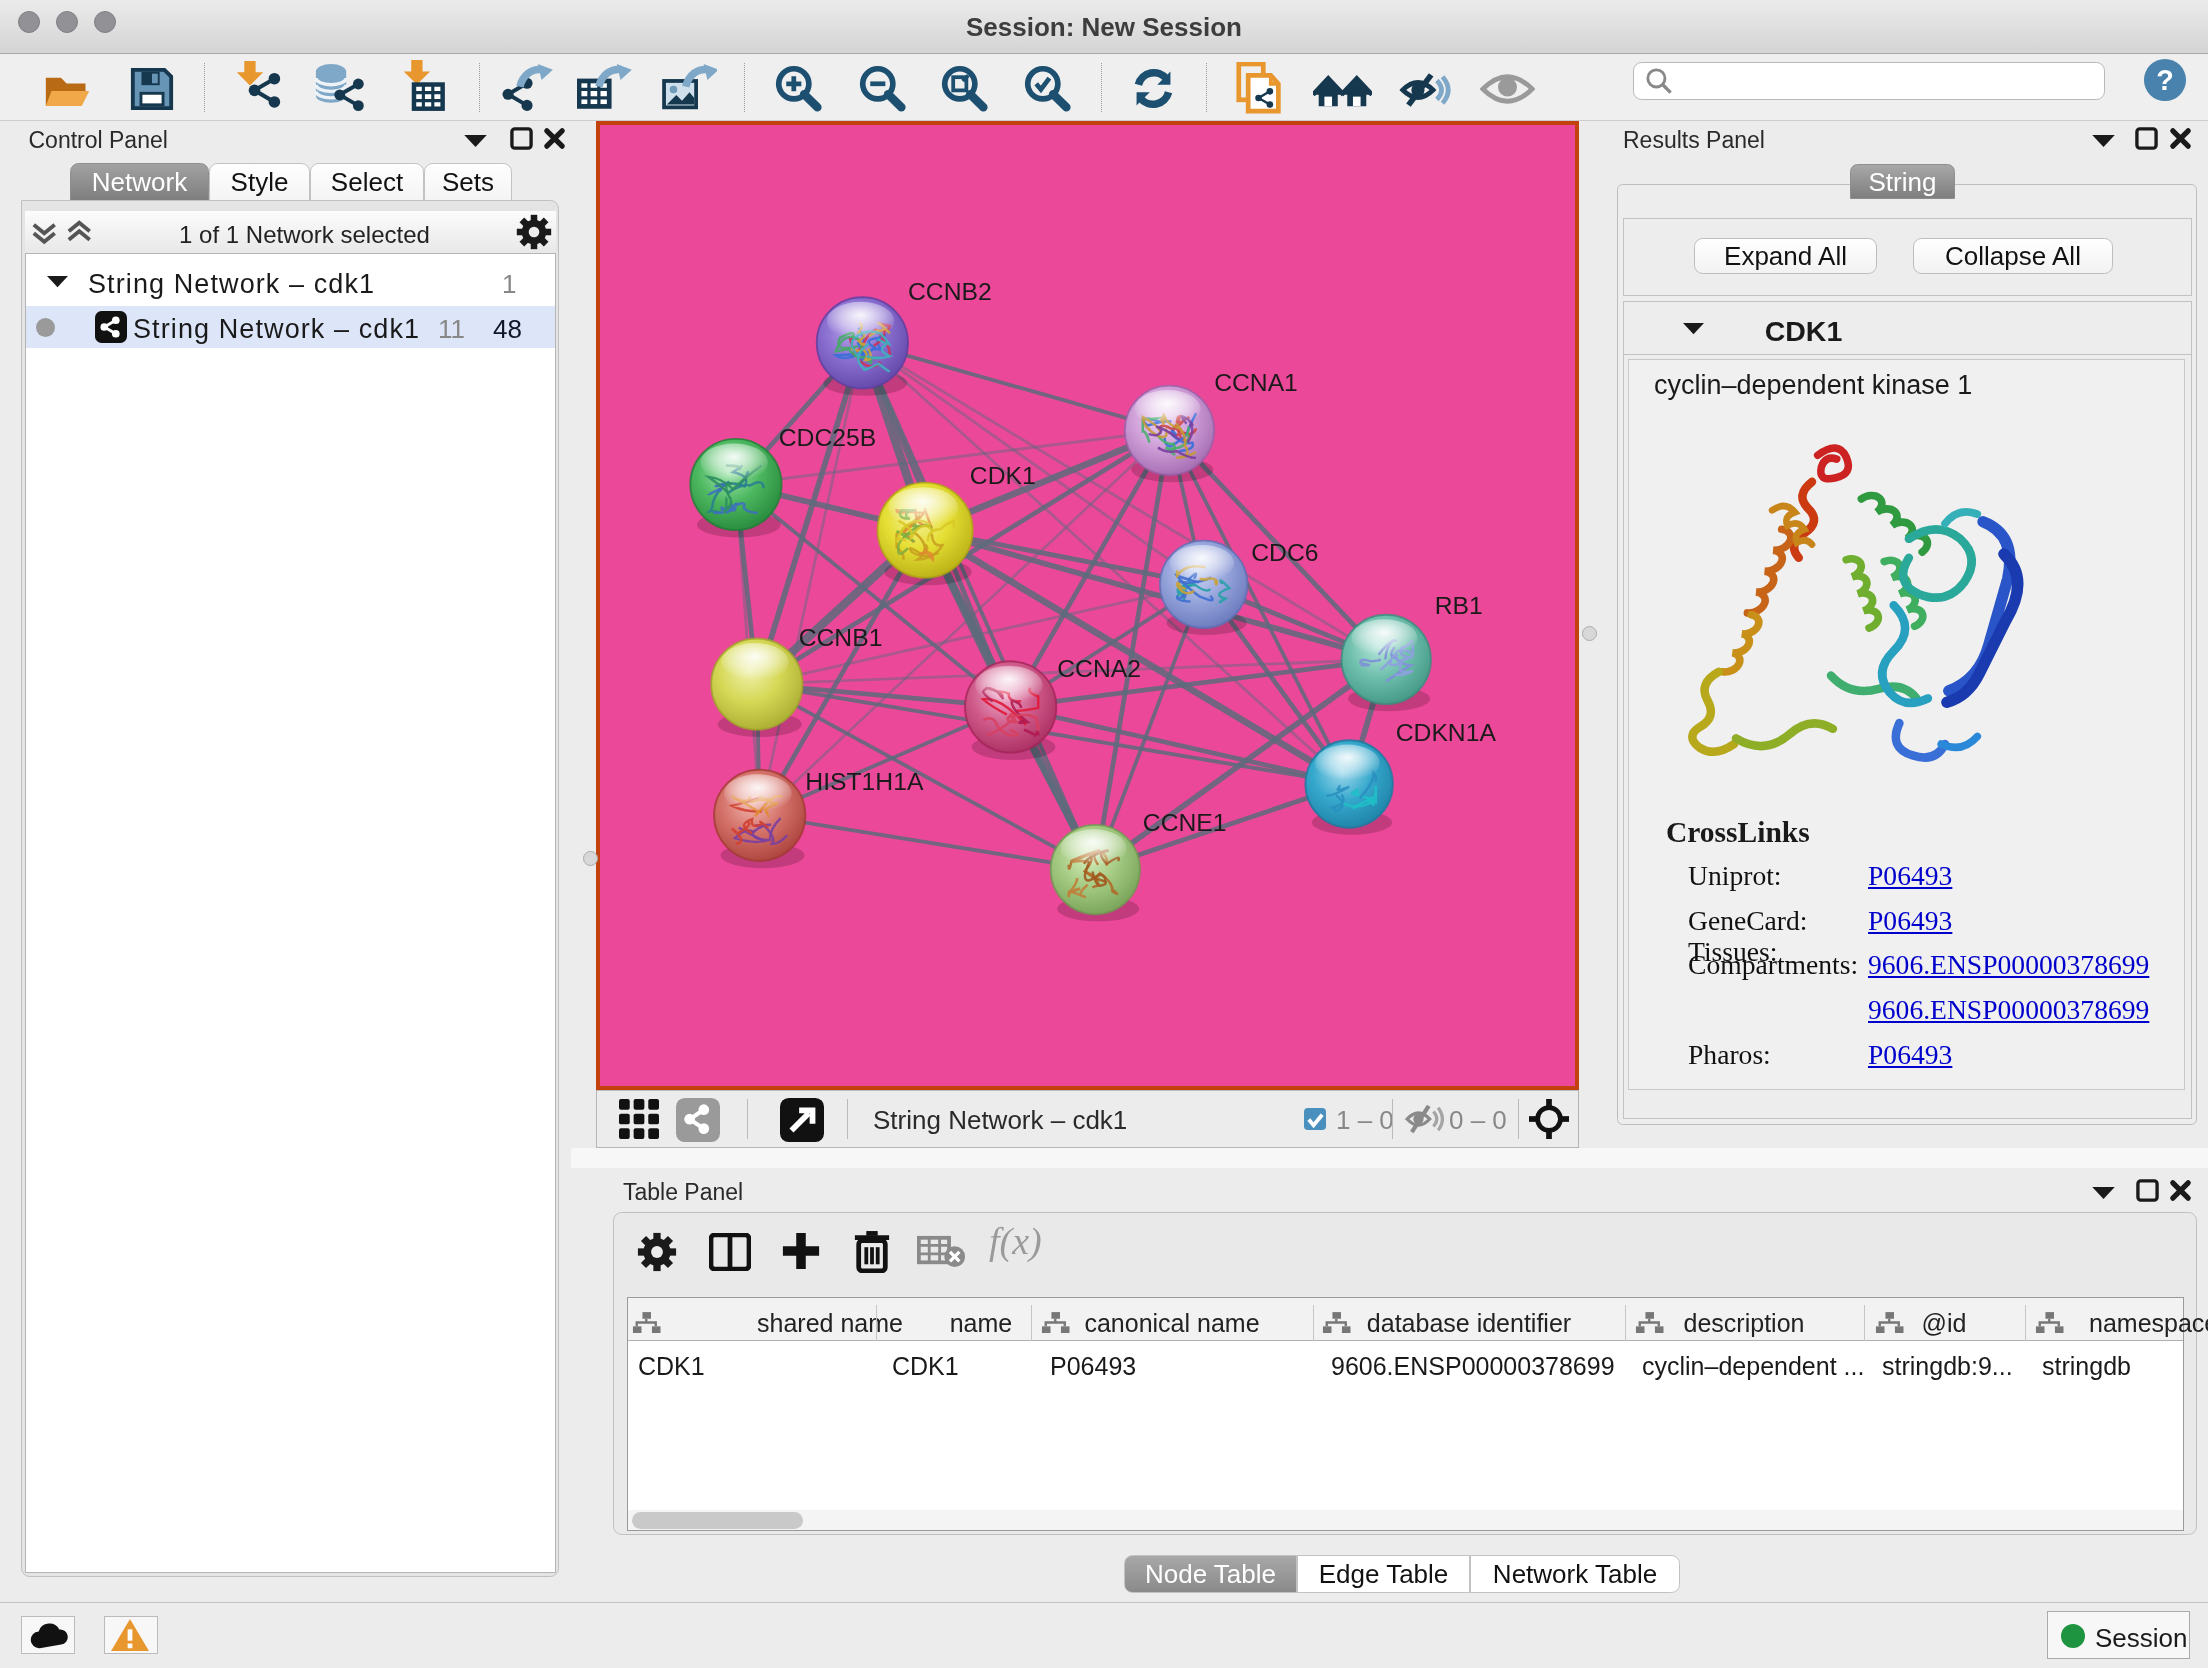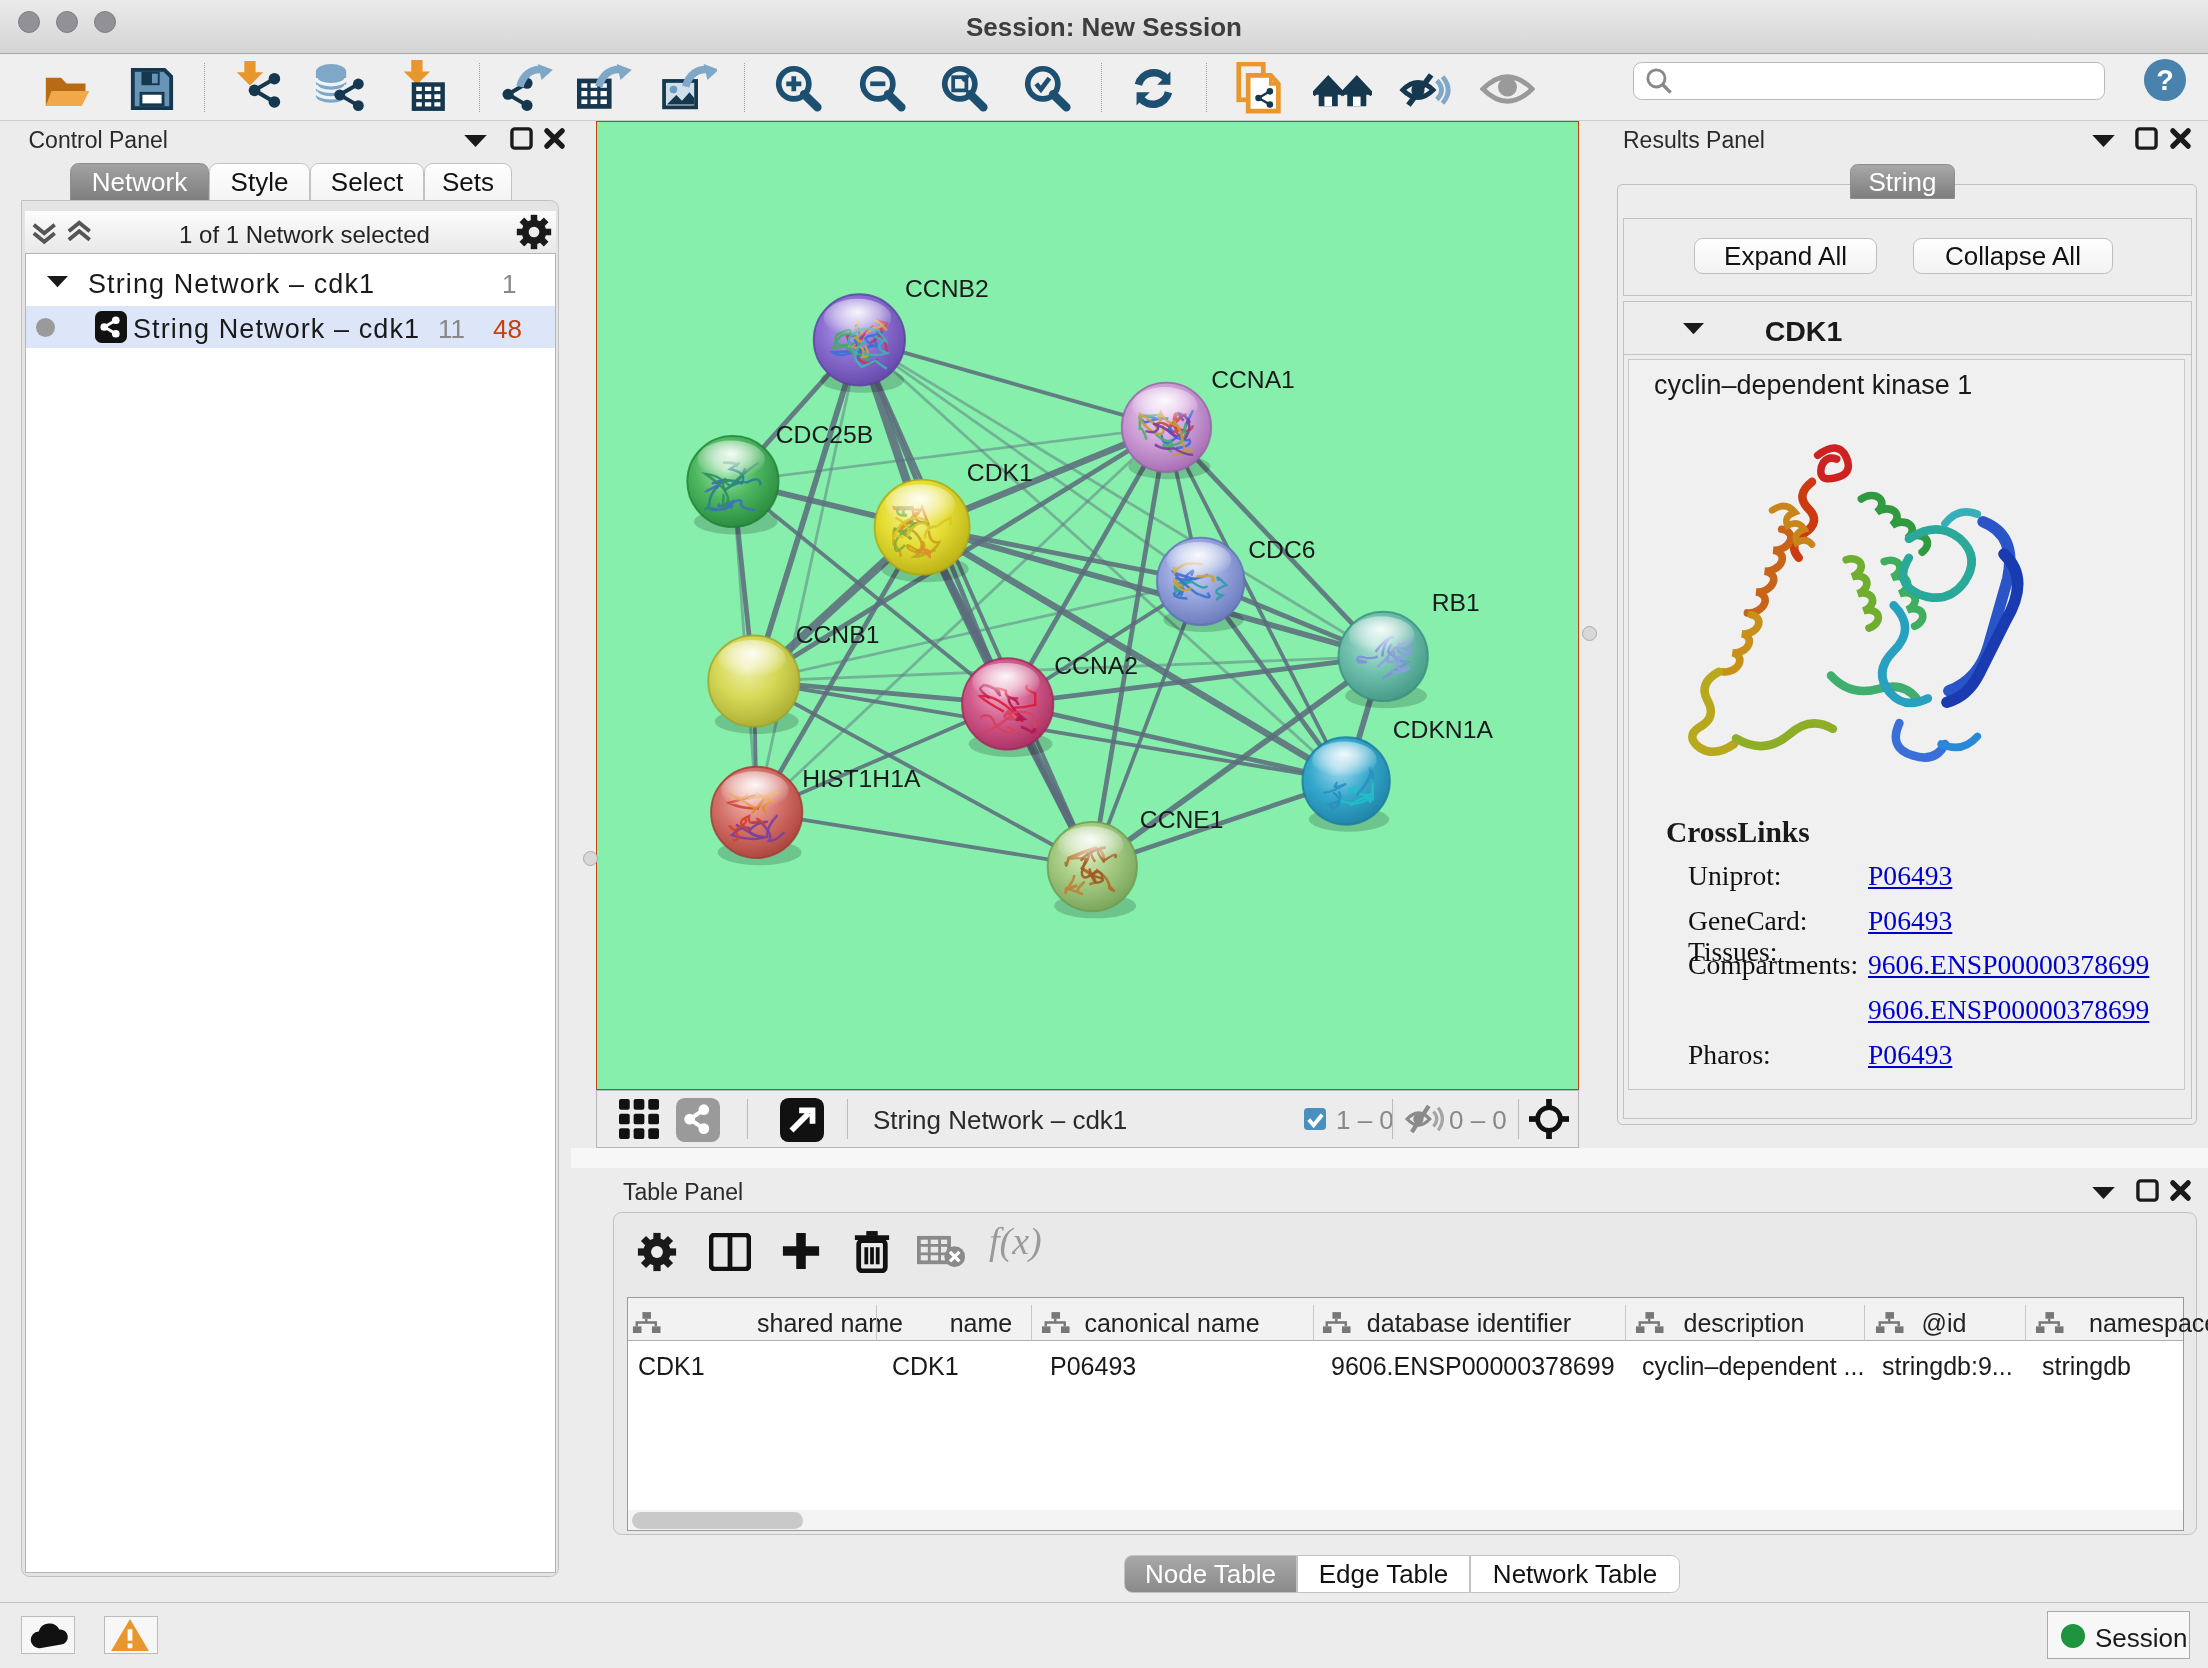--- a/index.html
+++ b/index.html
@@ -221,22 +221,22 @@
       <rect width="34" height="34" rx="7" fill="#111"></rect>
       <g transform="translate(4.760000000000001,4.760000000000001) scale(0.51)">
         <circle cx="34" cy="10" r="8" fill="#fff"></circle>
         <circle cx="10" cy="24" r="8" fill="#fff"></circle>
         <circle cx="34" cy="38" r="8" fill="#fff"></circle>
 <path d="M34 10 L10 24 L34 38" stroke="#fff" stroke-width="6" fill="none"></path>
       </g>
     </svg></div>
 <div class="abs" style="left:133px;top:314px;font-size:27px;letter-spacing:1.1px">String Network – cdk1</div>
 <div class="abs" style="left:438px;top:314px;font-size:26px;color:#888">11</div>
-<div class="abs" style="left:493px;top:314px;font-size:26px;color:#c2410c">48</div>
-<div class="abs" style="left:596px;top:121px;width:983px;height:969px;background:#86efac;border:1px solid #c2410c">
+<div class="abs" style="left:493px;top:314px;font-size:26px;color:#0f172a">48</div>
+<div class="abs" style="left:596px;top:121px;width:983px;height:969px;background:#ec4899;border:4px solid #c2410c">
     <svg width="983" height="969" viewBox="0 0 1034 1019" style="position:absolute;left:0;top:0">
       <defs>
         <radialGradient id="gCCNB2" cx="0.42" cy="0.36" r="0.75">
 <stop offset="0" stop-color="#b9a6ea"></stop>
           <stop offset="0.45" stop-color="#8a6fd0"></stop>
           <stop offset="1" stop-color="#5b3fa0"></stop>
         </radialGradient>
         <radialGradient id="gCCNA1" cx="0.42" cy="0.36" r="0.75">
 <stop offset="0" stop-color="#ecd4f2"></stop>
           <stop offset="0.45" stop-color="#cf9fd8"></stop>

